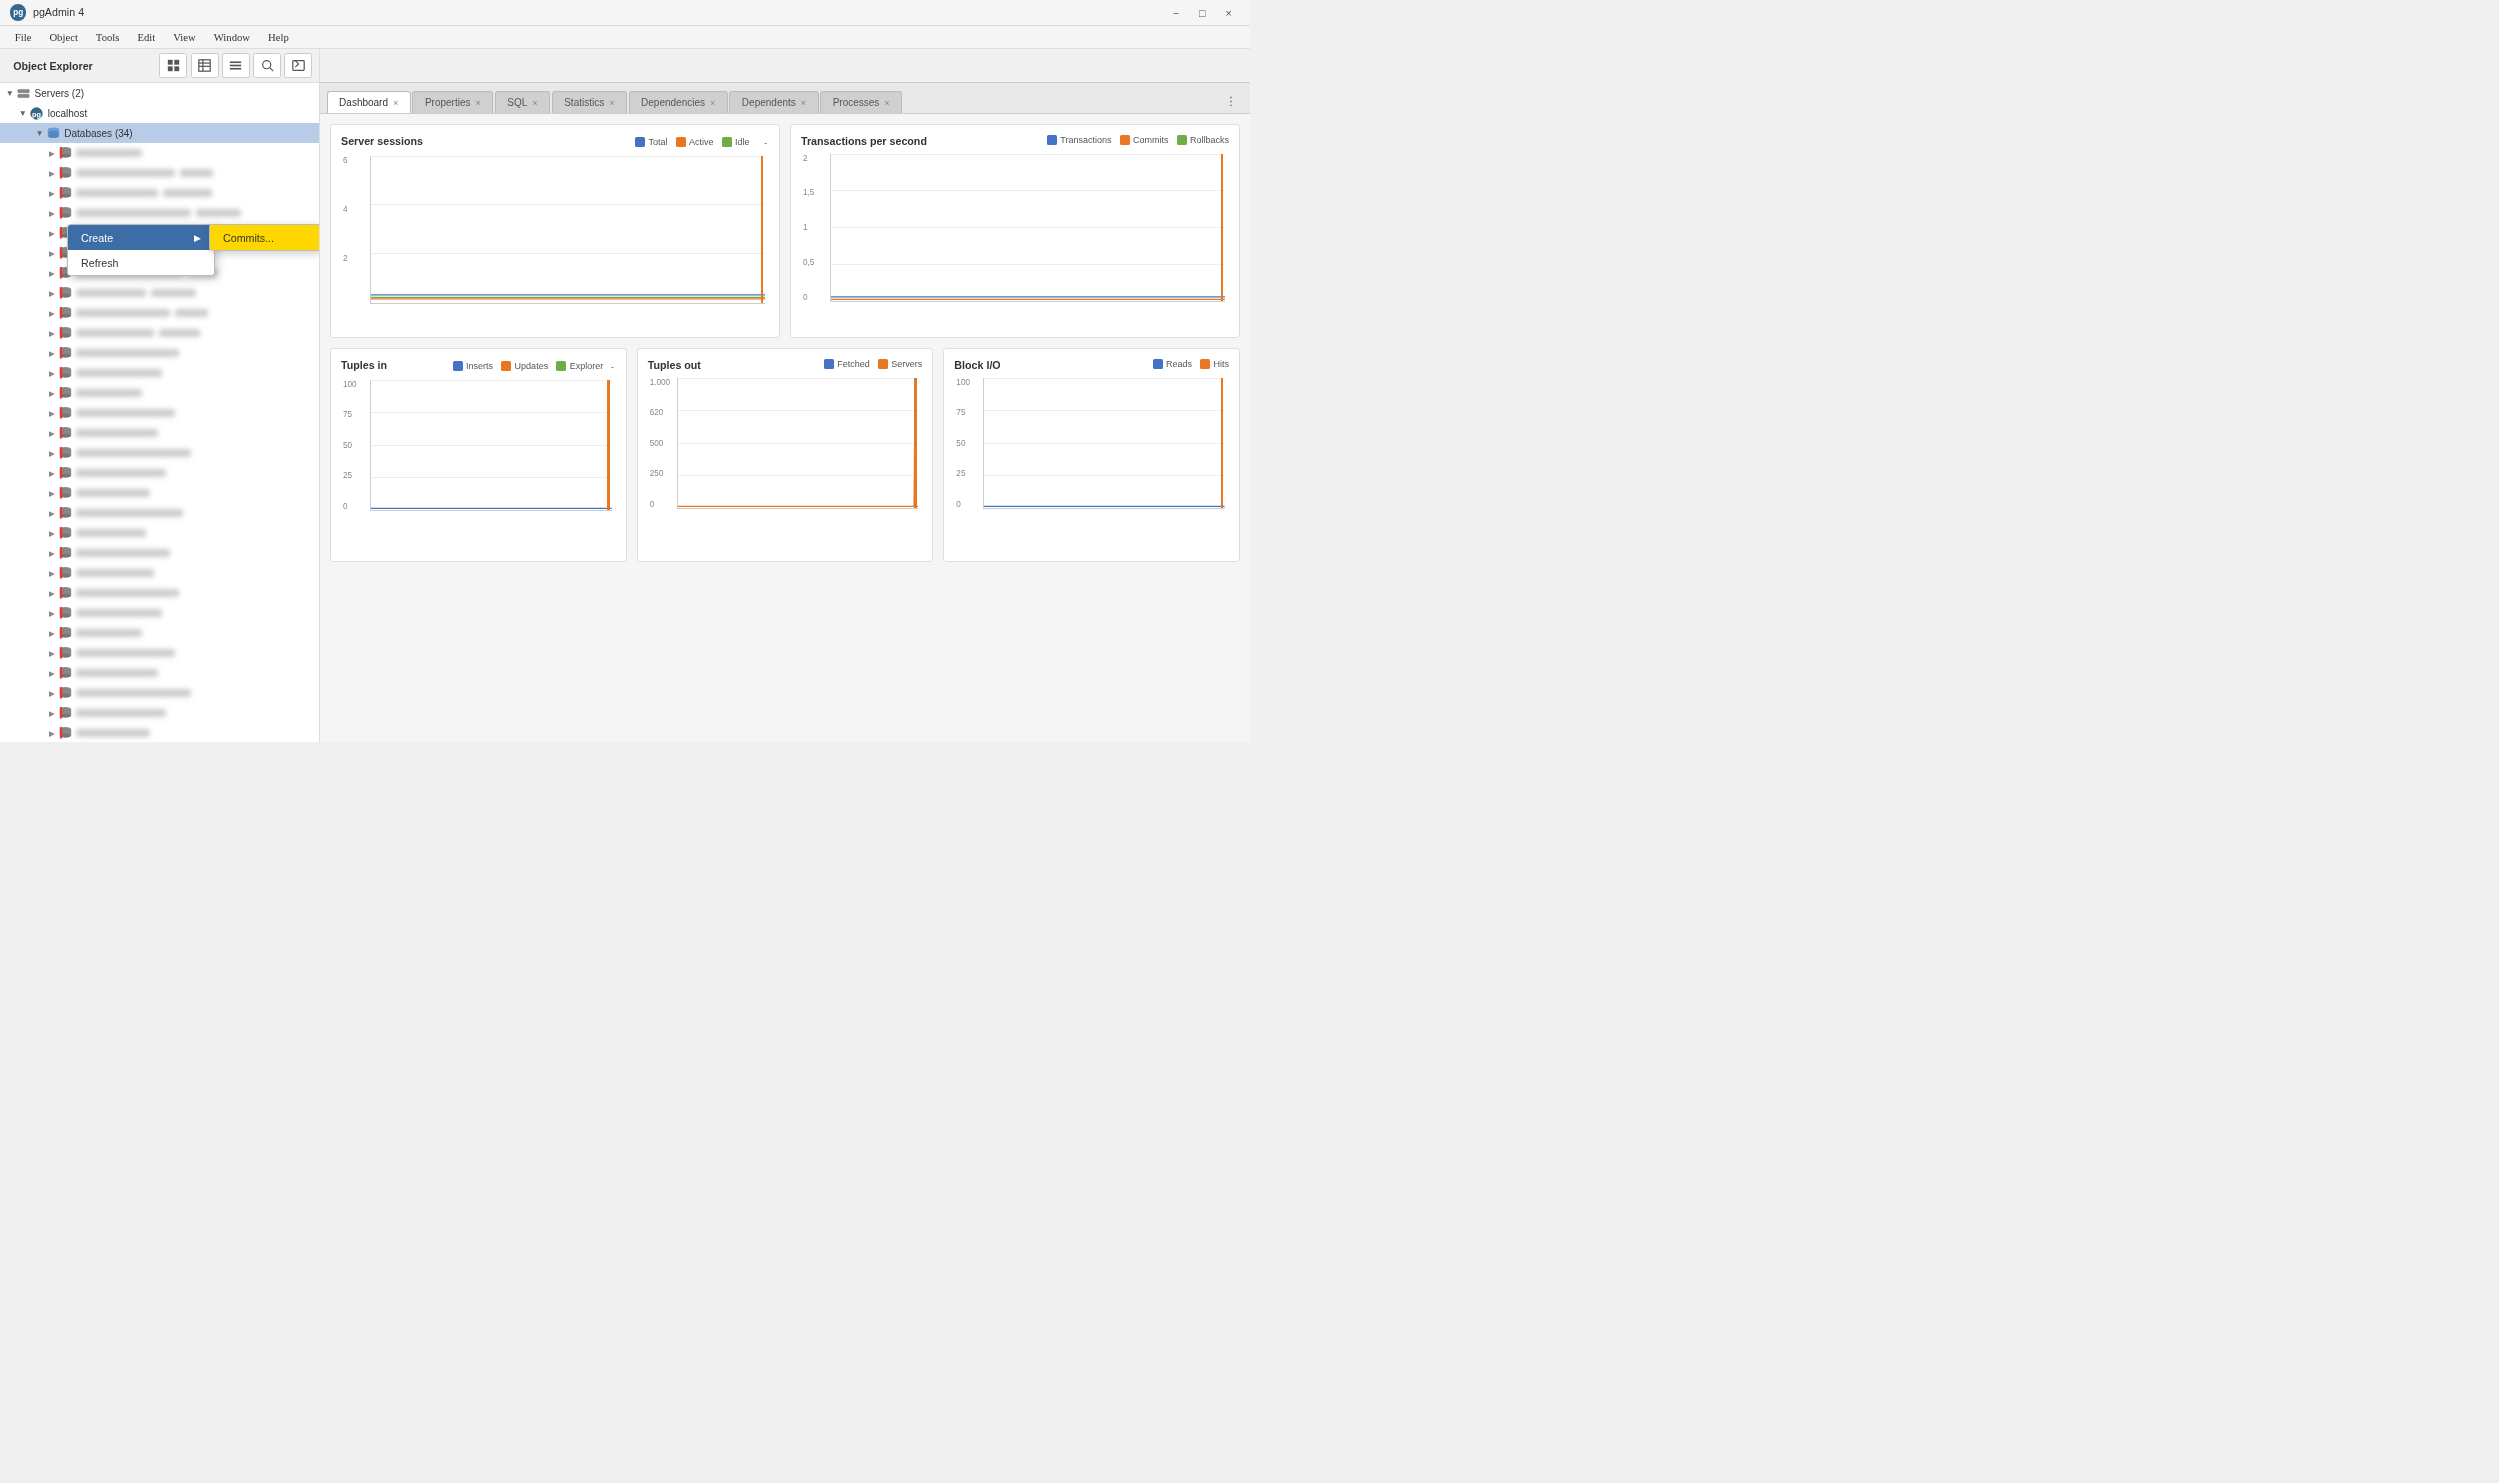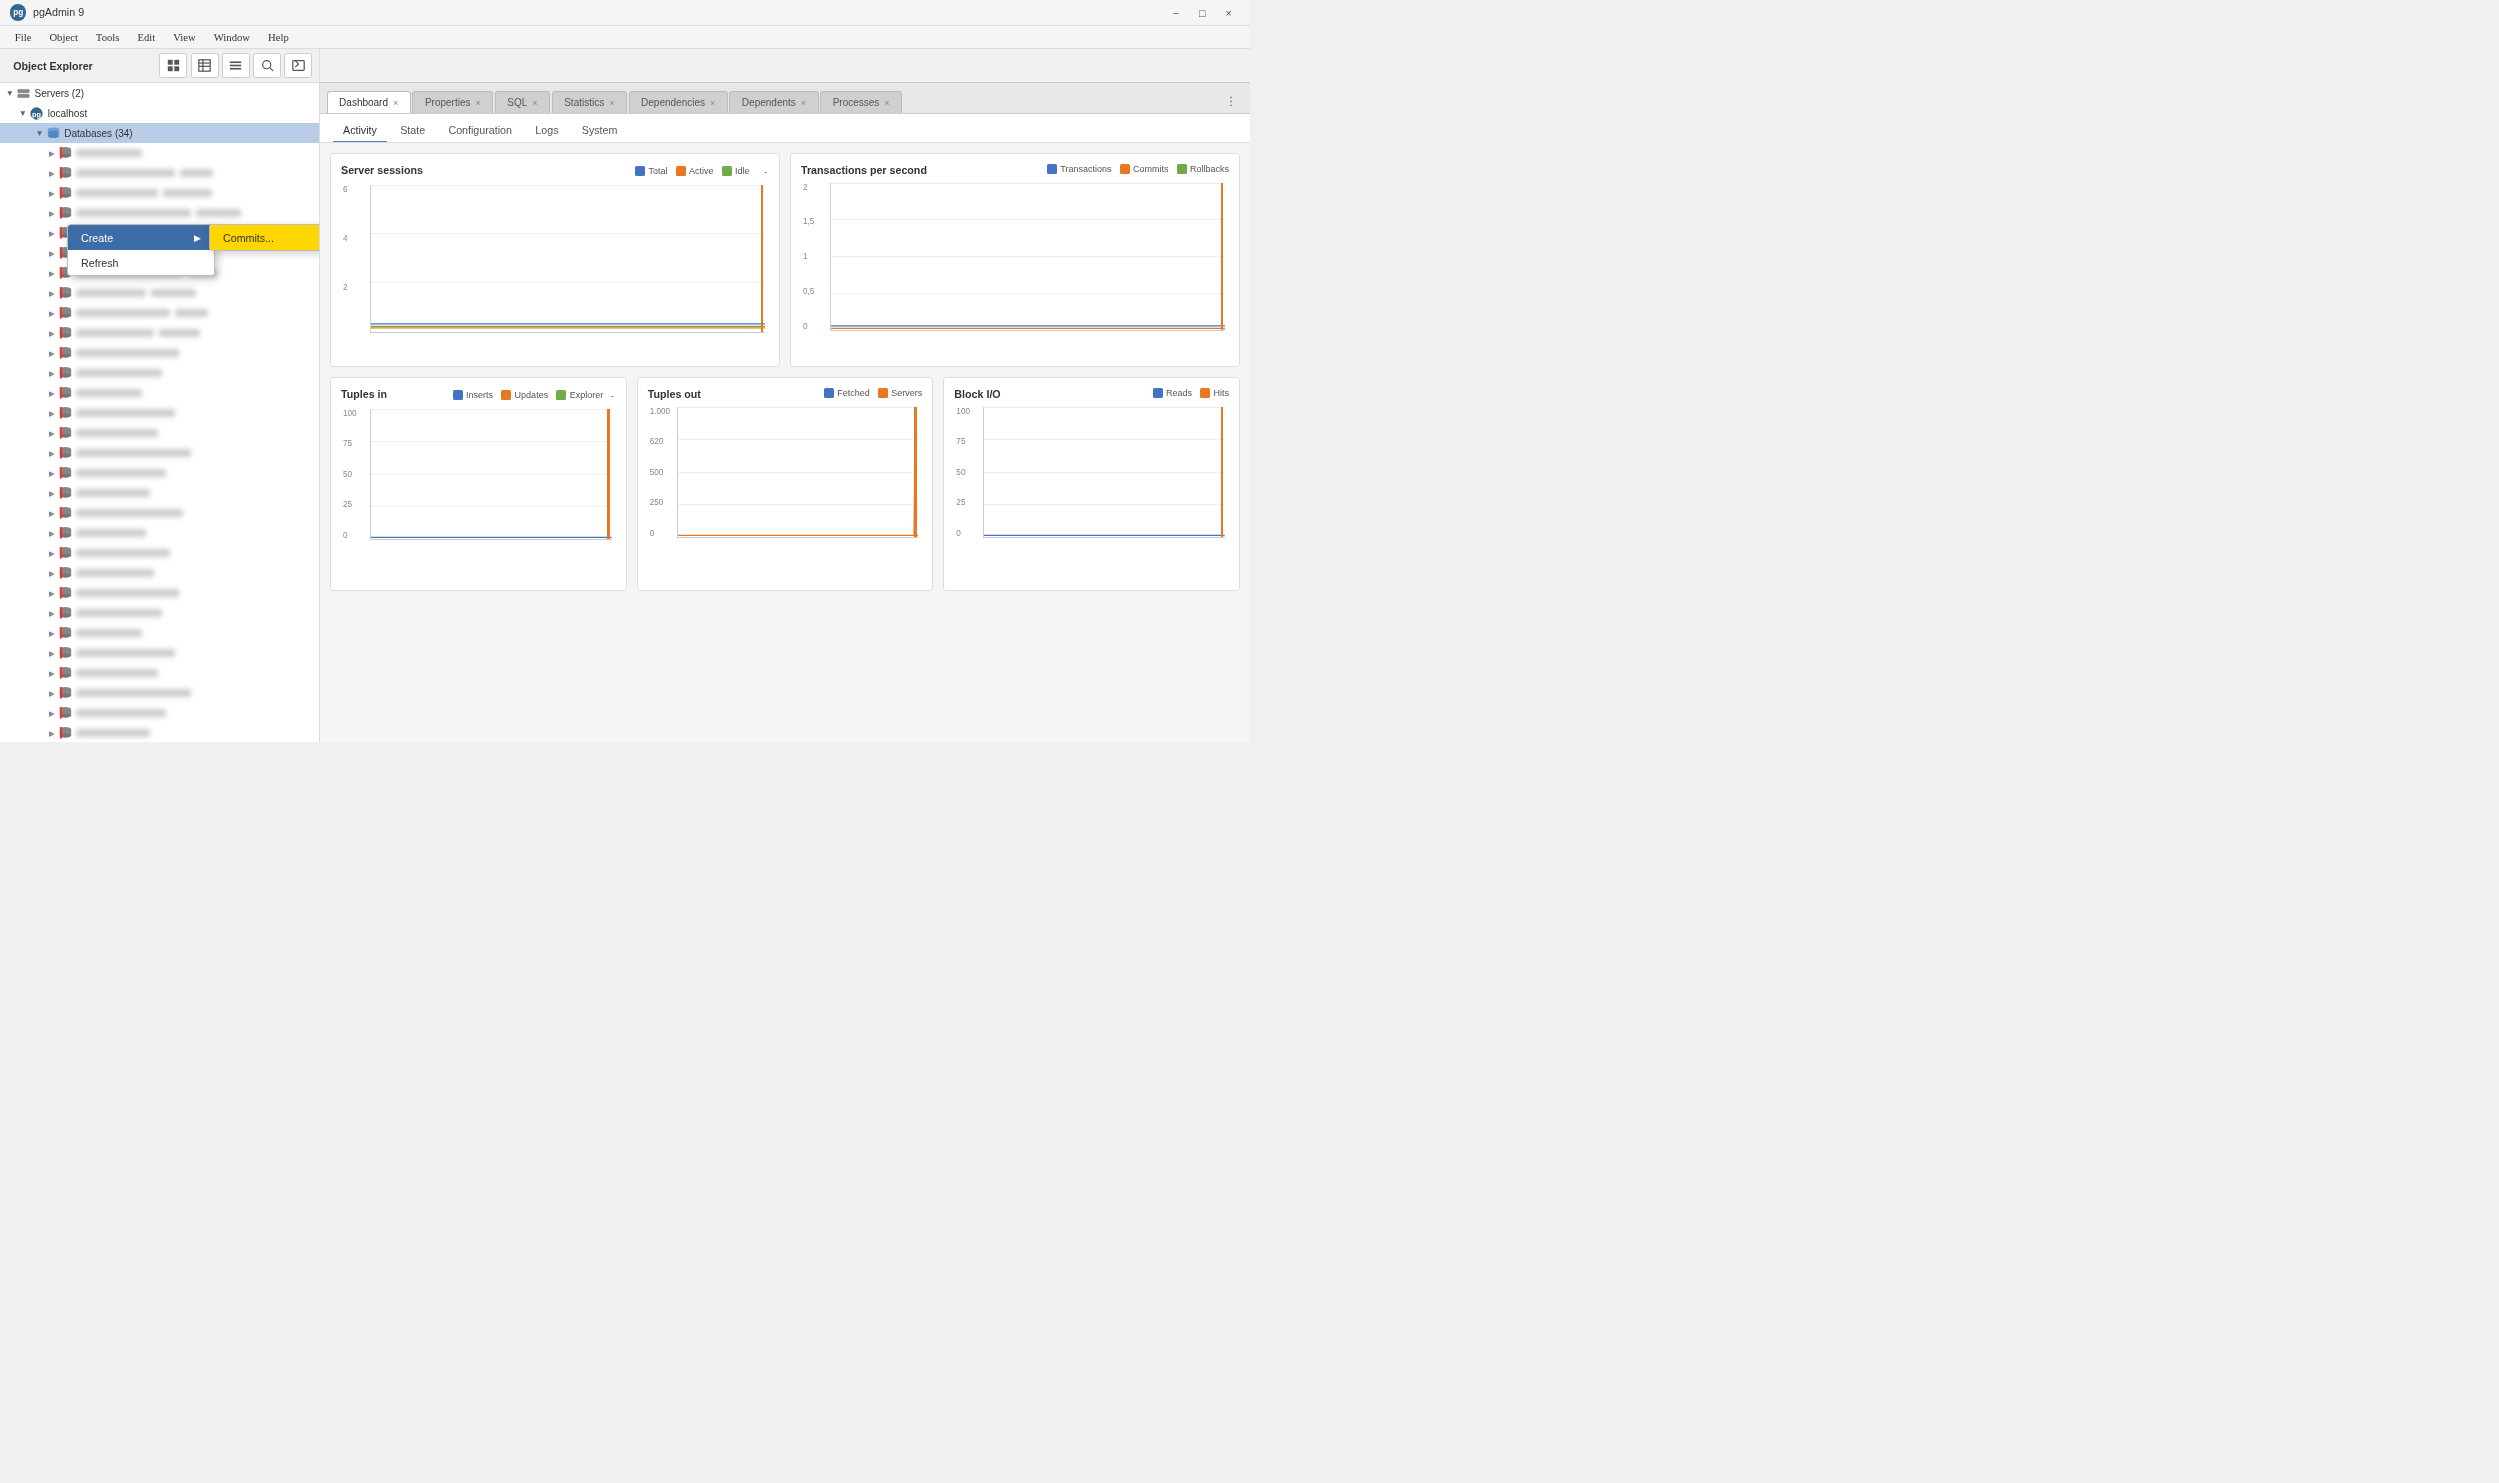--- a/index.html
+++ b/index.html
@@ -310,21 +310,21 @@
     }
   </style>
 </head>
 <body>
 
 <div class="titlebar">
   <div class="titlebar-left">
     <div class="pgadmin-logo">
       <span>pg</span>
     </div>
-    <span class="titlebar-title">pgAdmin 9</span>
+    <span class="titlebar-title">pgAdmin 4</span>
   </div>
   <div class="titlebar-controls">
     <button class="titlebar-btn">−</button>
     <button class="titlebar-btn">□</button>
     <button class="titlebar-btn close">×</button>
   </div>
 </div>
 
 <div class="menubar">
   <span class="menubar-item">File</span>
@@ -879,27 +879,20 @@
         <span>Dependents</span>
         <span class="tab-close">×</span>
       </div>
       <div class="tab">
         <span>Processes</span>
         <span class="tab-close">×</span>
       </div>
       <span class="tabs-more">⋮</span>
     </div>
 
-    <div class="sub-tabs">
-      <div class="sub-tab active">Activity</div>
-      <div class="sub-tab">State</div>
-      <div class="sub-tab">Configuration</div>
-      <div class="sub-tab">Logs</div>
-      <div class="sub-tab">System</div>
-    </div>
 
     <div class="dashboard">
 
       <div class="charts-row">
 
         <div class="chart-card">
           <div class="chart-header">
             <span class="chart-title">Server sessions</span>
             <div style="display:flex; align-items:center; gap:13px;">
               <div class="chart-legend">

